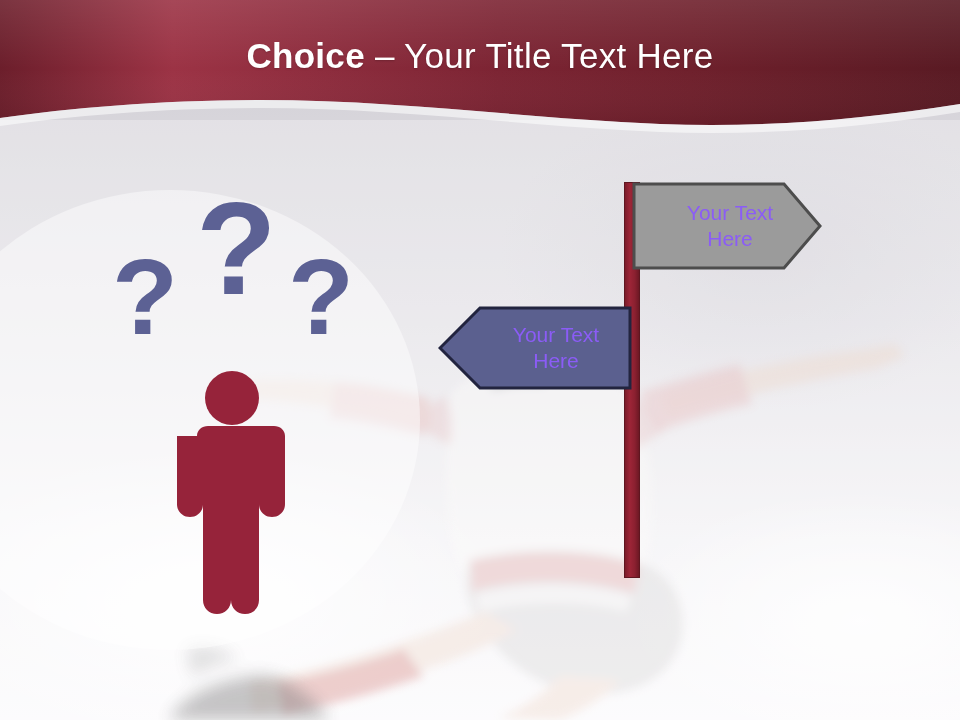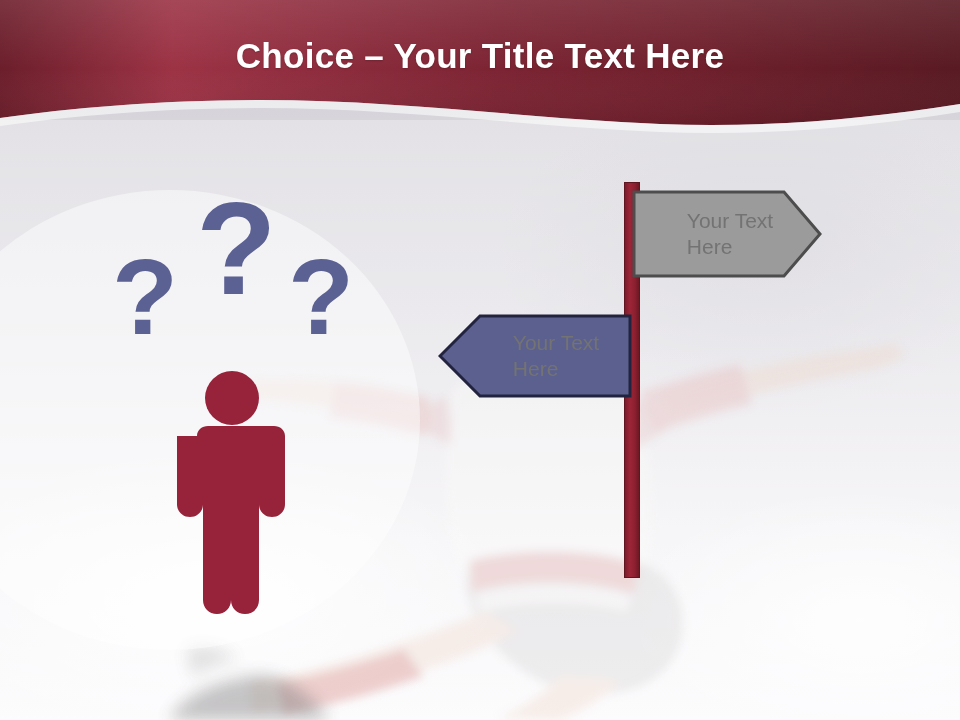--- a/index.html
+++ b/index.html
@@ -51,21 +51,21 @@
     justify-content: center;
   }
   .title-text {
     color: #ffffff;
     font-size: 35px;
     letter-spacing: 0.3px;
     white-space: nowrap;
     text-shadow: 0 1px 2px rgba(0,0,0,0.18);
   }
   .title-text .strong { font-weight: bold; text-align: right; }
-  .title-text .rest { font-weight: bold; }
+  .title-text .rest { font-weight: normal; }
 
   
   .qmark {
     position: absolute;
     color: #5c6194;
     font-weight: bold;
     font-family: "Liberation Sans", sans-serif;
     line-height: 1;
     user-select: none;
   }
@@ -88,24 +88,24 @@
     border: 1px solid #5f1620;
     box-sizing: border-box;
   }
 
   
   .sign {
     position: absolute;
     display: flex;
     align-items: center;
     justify-content: center;
-    color: #737373;
+    text-align: center;
+    color: #8b5cf6;
     font-size: 21px;
     line-height: 1.22;
-    margin-top: 8px;
   }
   .sign .sign-label { position: relative; z-index: 2; display: block; }
   .sign .sign-shape { position: absolute; left: 0; top: 0; z-index: 1; }
 
   #sign-gray  { left: 632px; top: 182px; width: 190px; height: 88px; padding-left: 6px; box-sizing: border-box; }
   #sign-blue  { left: 438px; top: 306px; width: 194px; height: 84px; padding-left: 42px; box-sizing: border-box; }
 </style>
 </head>
 <body>
 

